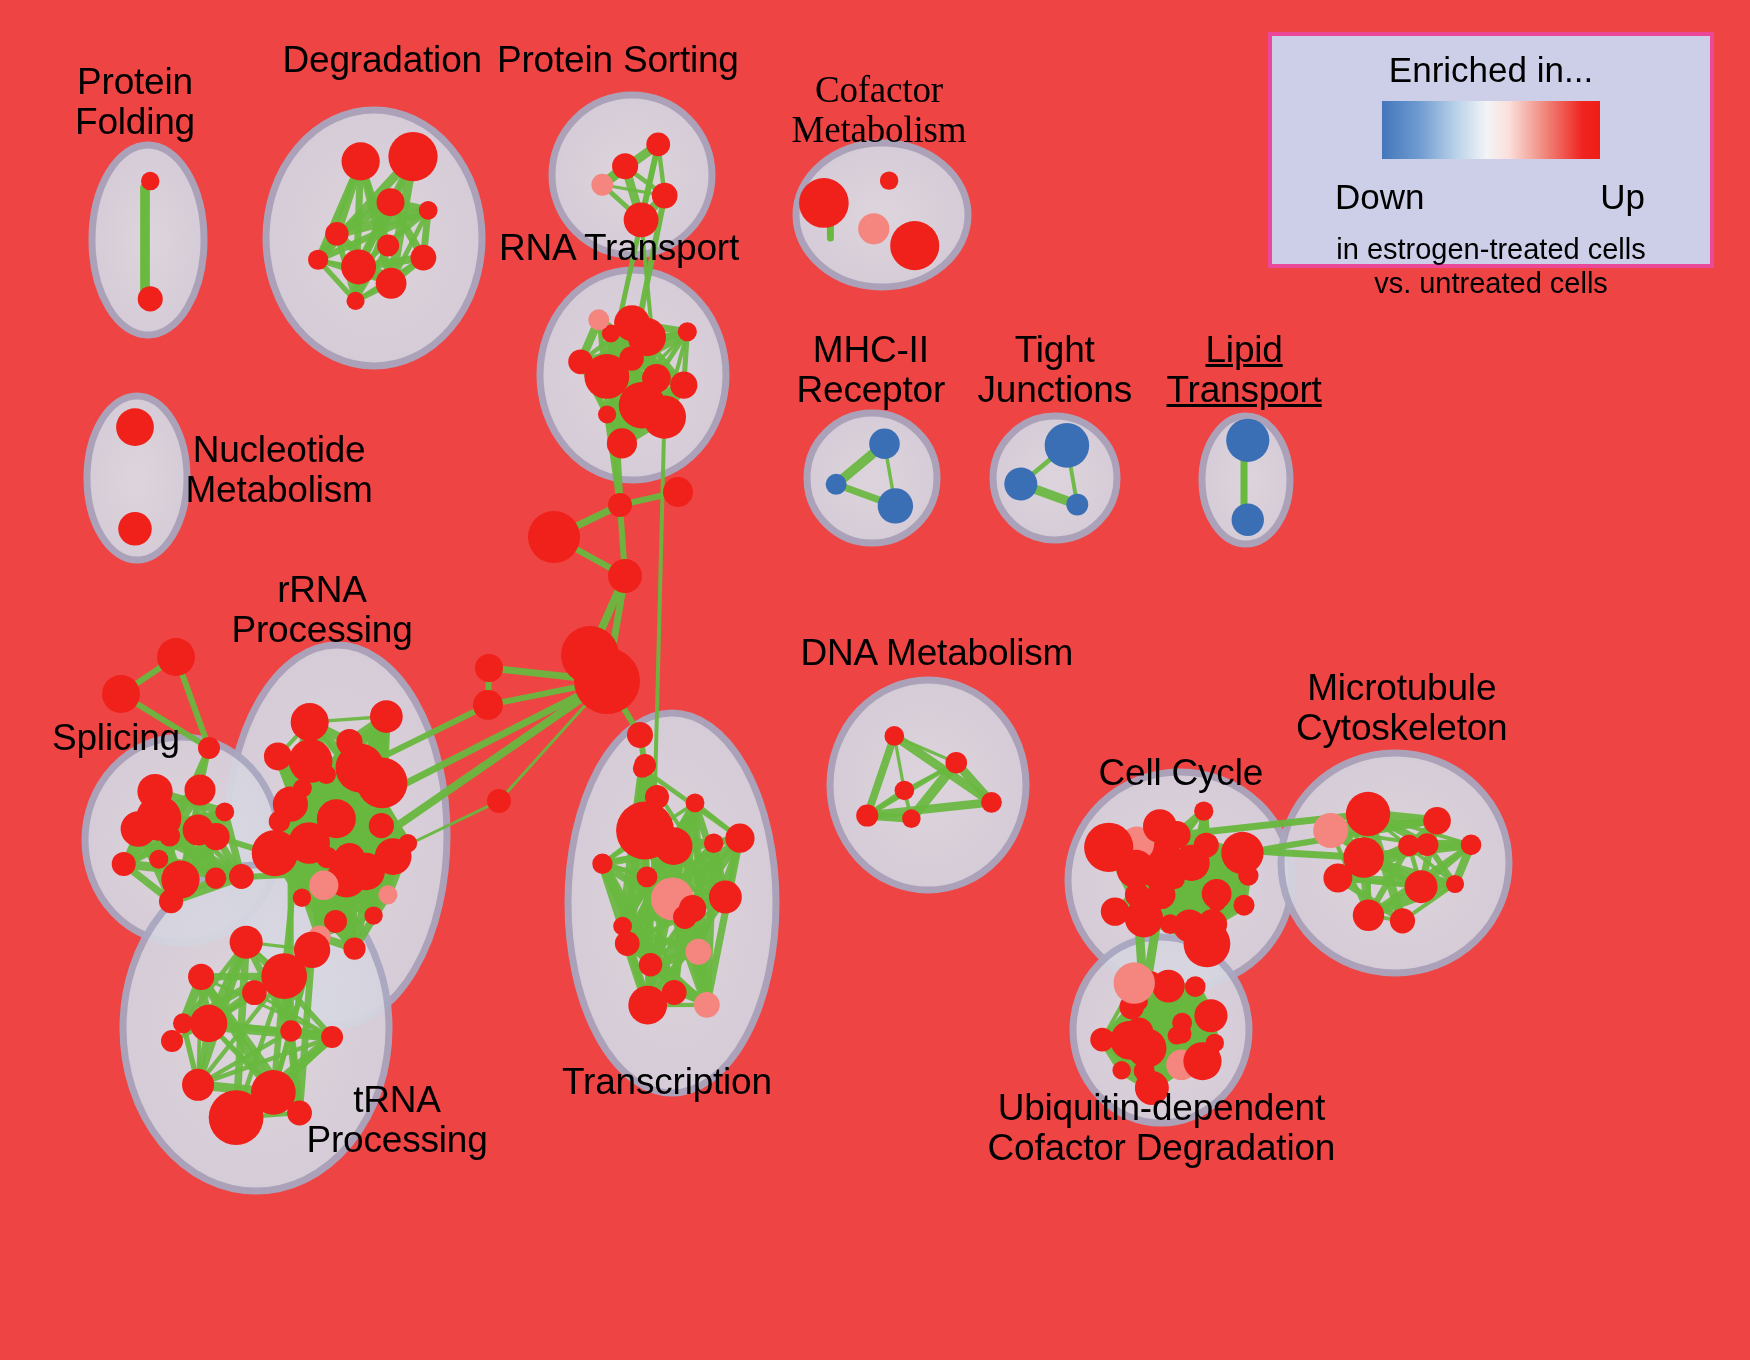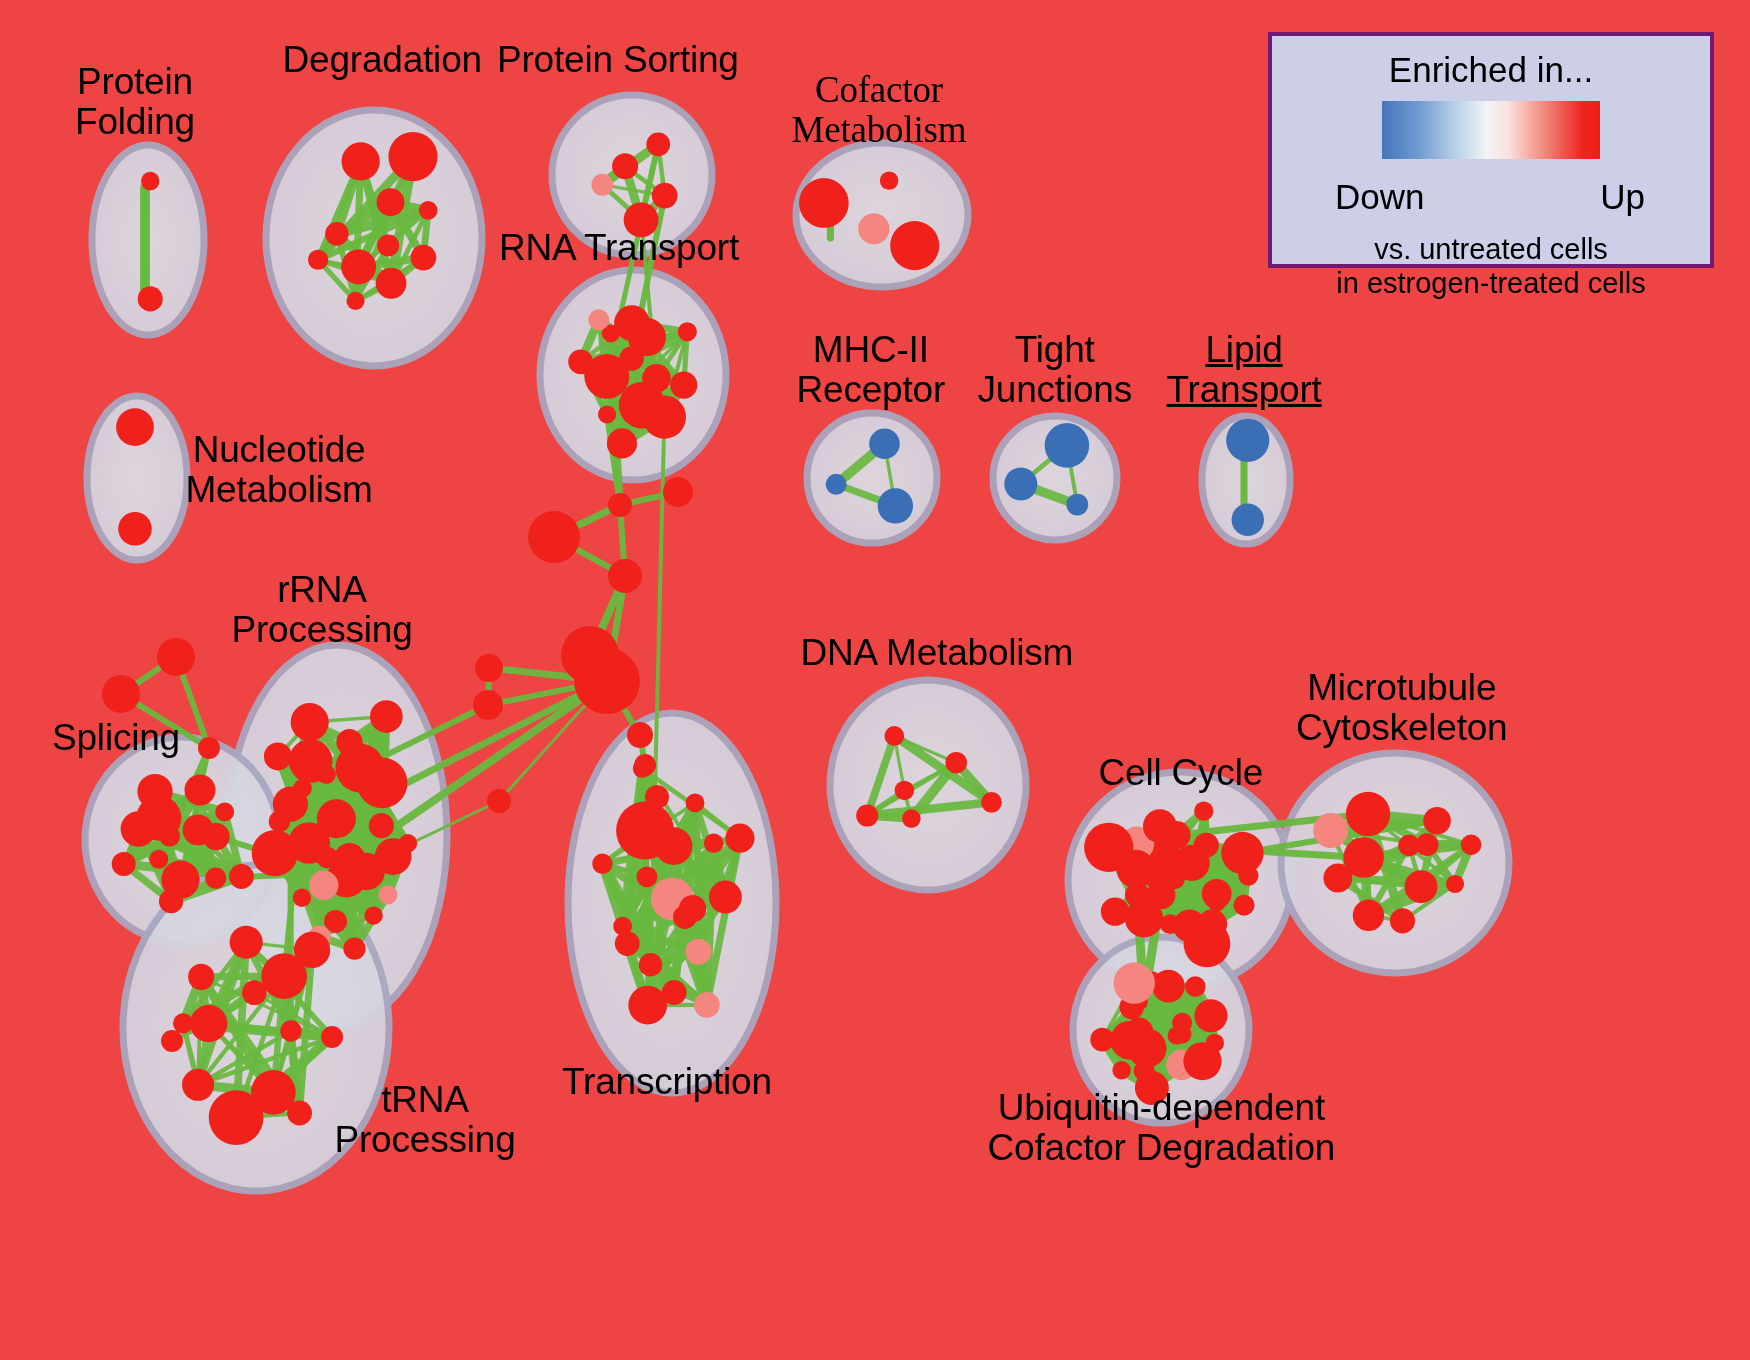--- a/index.html
+++ b/index.html
@@ -21,21 +21,21 @@
     white-space:pre;
     letter-spacing:-0.2px;
     pointer-events:none;
   }
   
   #legend{
     position:absolute;
     left:1268px;top:32px;
     width:446px;height:236px;
     background:#cdcee8;
-    border:4px solid #701a75;
+    border:4px solid #ec4899;
     box-sizing:border-box;
   }
   #legend-title{
     text-align:center;
     font-size:35px;
     color:#000;
     margin-top:14px;
   }
   #legend-bar{
     margin:11px auto 0 auto;
@@ -1263,35 +1263,35 @@
 Metabolism</div>
       <div class="cluster-label" style="left: 796.5px; top: 330px; visibility: visible;">MHC-II
 Receptor</div>
       <div class="cluster-label" style="left: 977.5px; top: 330px; visibility: visible;">Tight
 Junctions</div>
       <div class="cluster-label" style="left: 1166.5px; top: 330px; visibility: visible; text-decoration: underline;">Lipid
 Transport</div>
       <div class="cluster-label" style="left: 231.5px; top: 570px; visibility: visible;">rRNA
 Processing</div>
       <div class="cluster-label" style="left: 52px; top: 718px; visibility: visible;">Splicing</div>
-      <div class="cluster-label" style="left: 306.5px; top: 1080px; visibility: visible; margin-left: 28px;">tRNA
+      <div class="cluster-label" style="left: 306.5px; top: 1080px; visibility: visible;">tRNA
 Processing</div>
       <div class="cluster-label" style="left: 562px; top: 1062px; visibility: visible; text-align: center;">Transcription</div>
       <div class="cluster-label" style="left: 800.5px; top: 633px; visibility: visible;">DNA Metabolism</div>
       <div class="cluster-label" style="left: 1098.5px; top: 753px; visibility: visible;">Cell Cycle</div>
       <div class="cluster-label" style="left: 1296px; top: 668px; visibility: visible;">Microtubule
 Cytoskeleton</div>
       <div class="cluster-label" style="left: 987.5px; top: 1088px; visibility: visible;">Ubiquitin-dependent
 Cofactor Degradation</div>
     </div>
 
   <div id="legend">
     <div id="legend-title">Enriched in...</div>
     <div id="legend-bar"></div>
     <div id="legend-ends">
       <span id="legend-down">Down</span>
       <span id="legend-up">Up</span>
     </div>
+    <div class="legend-sub">in estrogen-treated cells</div>
     <div class="legend-sub">vs. untreated cells</div>
-    <div class="legend-sub">in estrogen-treated cells</div>
   </div>
 
 </div>
 
 </body></html>

